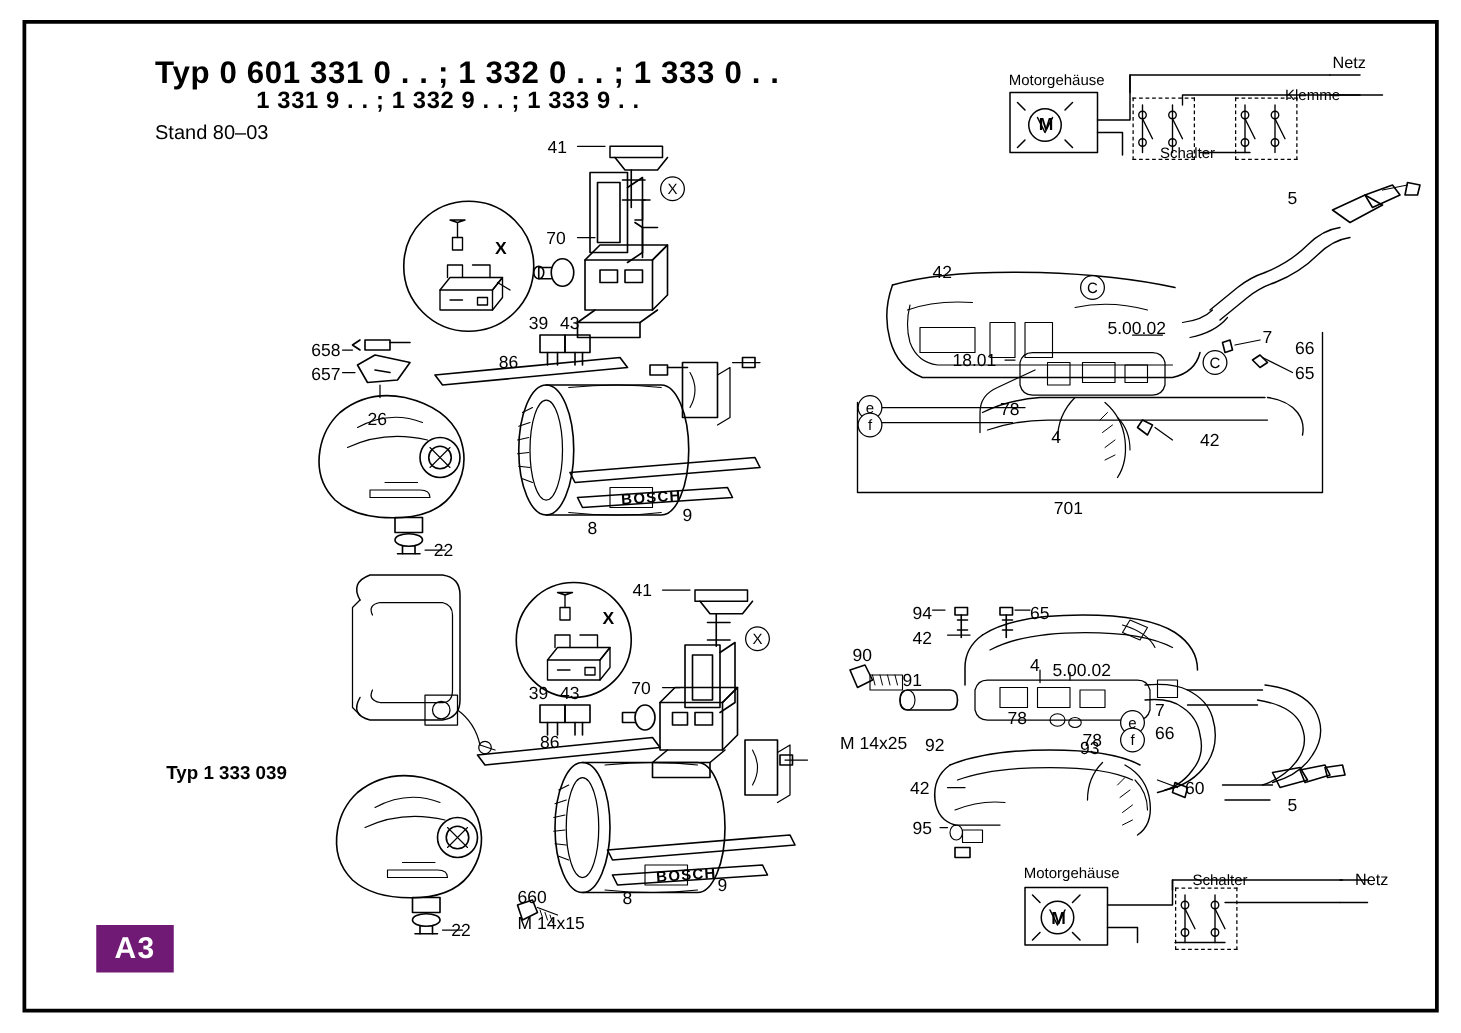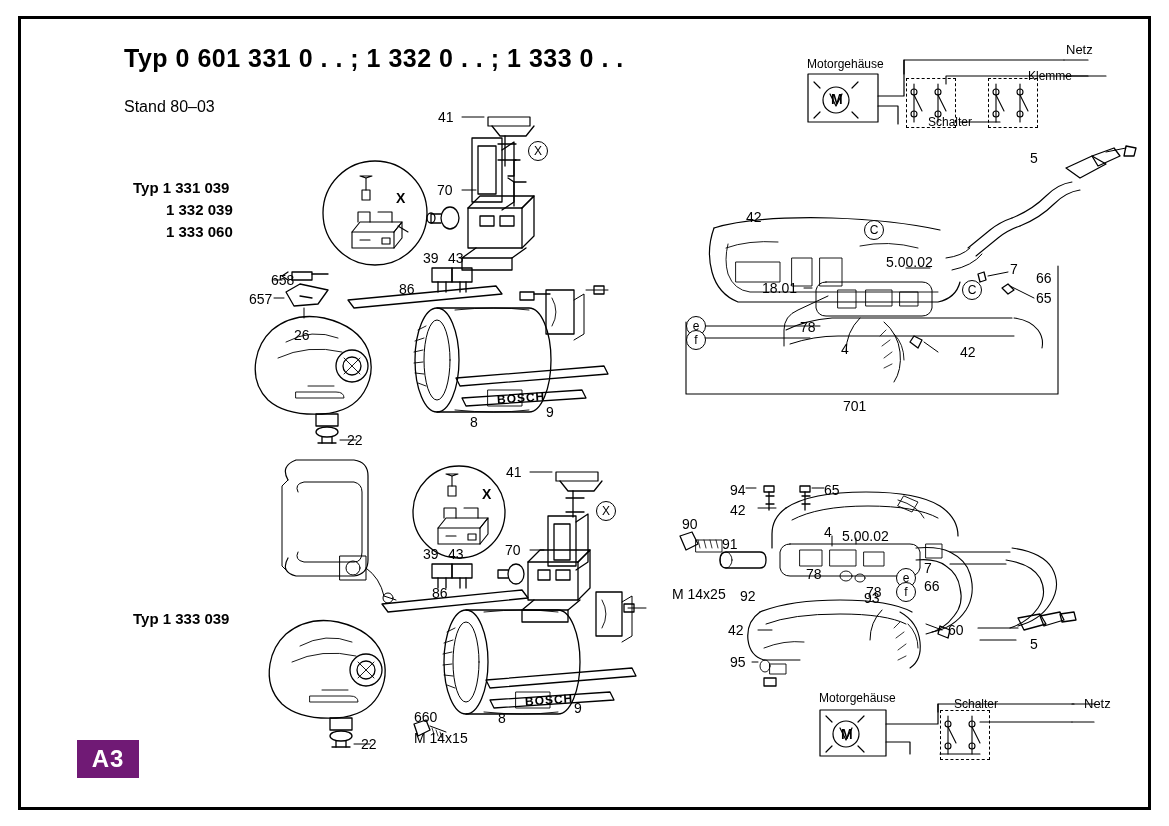--- a/index.html
+++ b/index.html
@@ -67,27 +67,23 @@
 <body>
 
 <div class="page">
 
   <div class="border"></div>
 
   <div class="t hdr1">
     <span>Typ</span>
     <span>0 601 331 0 . . ;  1 332 0 . . ;  1 333 0 . .</span>
   </div>
+  <div class="t hdr2">1 331 9 . . ;  1 332 9 . . ;  1 333 9 . .</div>
   <div class="t stand">Stand  80–03</div>
 
-  <div class="t typblock">
-    <div>Typ 1 331 039</div>
-    <div class="row2">1 332 039</div>
-    <div class="row3">1 333 060</div>
-  </div>
 
   <div class="t typ2">Typ 1 333 039</div>
 
   <div class="a3">A3</div>
 
 
   <svg class="art" viewBox="0 0 1169 826">
     <g fill="none" stroke="#000" stroke-width="1.3" stroke-linecap="round" stroke-linejoin="round">
 
       <circle cx="375" cy="213" r="52"></circle>
@@ -468,21 +464,21 @@
   <div class="t lbl" style="left:1084px;top:697px;font-size:13px;">Netz</div>
   <div class="t lbl" style="left:841px;top:726px;font-size:14px;font-weight:bold;">M</div>
 
   <div class="t lbl" style="left:438px;top:109px;">41</div>
   <div class="t lbl" style="left:437px;top:182px;">70</div>
   <div class="circled" style="left:528px;top:141px;">X</div>
   <div class="t lbl" style="left:396px;top:190px;font-weight:bold;">X</div>
   <div class="t lbl" style="left:423px;top:250px;">39</div>
   <div class="t lbl" style="left:448px;top:250px;">43</div>
   <div class="t lbl" style="left:399px;top:281px;">86</div>
-  <div class="t lbl" style="left:249px;top:272px;margin-left:22px;">658</div>
+  <div class="t lbl" style="left:249px;top:272px;">658</div>
   <div class="t lbl" style="left:249px;top:291px;">657</div>
   <div class="t lbl" style="left:294px;top:327px;">26</div>
   <div class="t lbl" style="left:347px;top:432px;">22</div>
   <div class="t lbl" style="left:470px;top:414px;">8</div>
   <div class="t lbl" style="left:546px;top:404px;">9</div>
   <div class="t lbl-sm" style="left:497px;top:392px;font-weight:bold;letter-spacing:1px;transform:rotate(-4deg);">BOSCH</div>
 
   <div class="t lbl" style="left:746px;top:209px;">42</div>
   <div class="t lbl" style="left:1030px;top:150px;">5</div>
   <div class="t lbl" style="left:886px;top:254px;">5.00.02</div>

